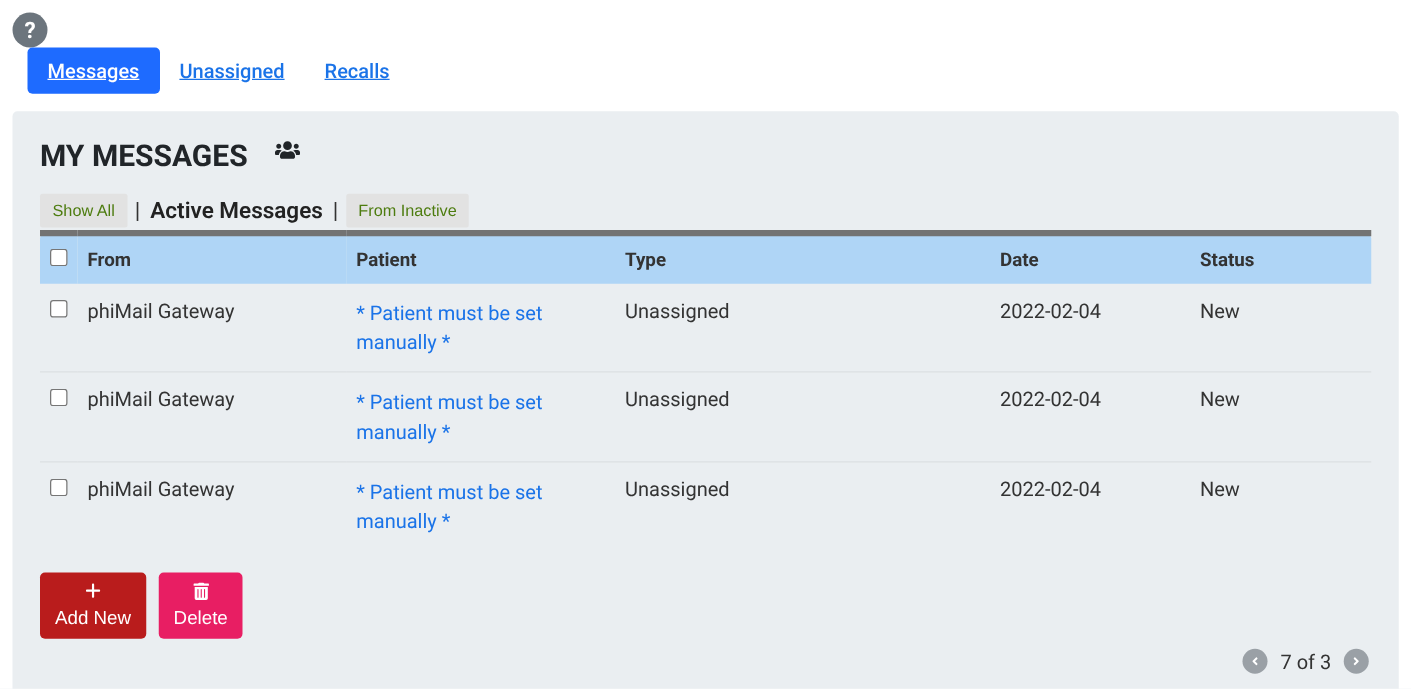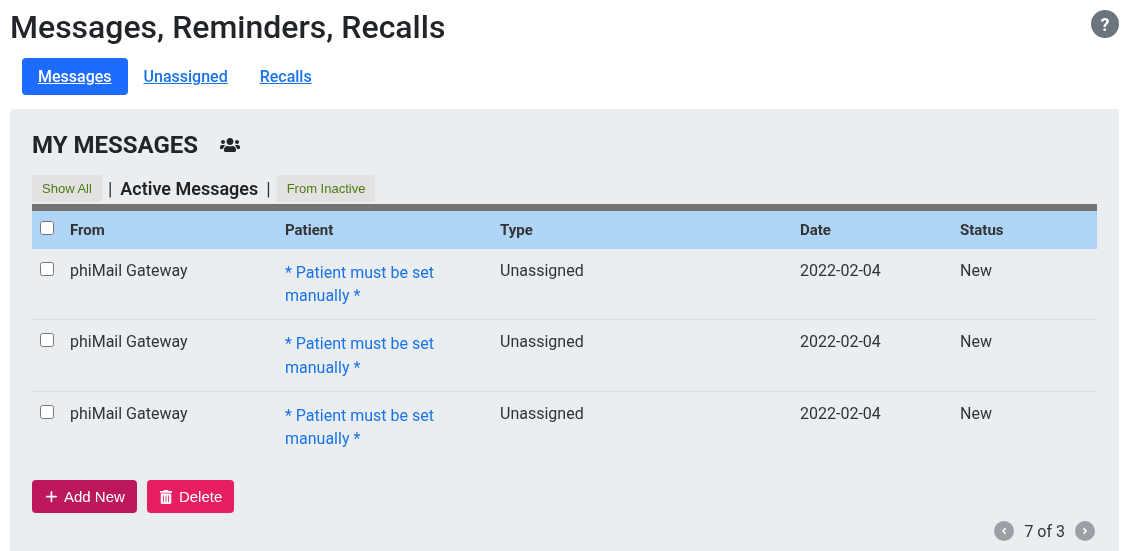--- a/index.html
+++ b/index.html
@@ -60,21 +60,20 @@
       color: #fff;
     }
     .panel {
       margin: 0 10px;
       padding: 22px;
       background: #eaeef1;
       border-radius: 4px;
     }
     .section-header {
       display: flex;
-      align-items: center;
       gap: 22px;
       margin-bottom: 16px;
     }
     .section-title {
       font-size: 24px;
       font-weight: 700;
     }
     .people-icon svg {
       width: 20px;
       height: 18px;
@@ -113,21 +112,21 @@
       margin-top: 2px;
       background: transparent;
     }
     .table thead th {
       background: #afd5f6;
       color: #333;
       font-weight: 700;
       font-size: 15px;
       text-align: left;
       padding: 10px 8px;
-      border-top: 7px solid #737373;
+      border-top: 5px solid #737373;
     }
     .table thead th:first-child {
       width: 30px;
       padding-left: 8px;
       border-top-left-radius: 4px;
     }
     .table thead th:last-child {
       border-top-right-radius: 4px;
     }
     .table tbody td {
@@ -161,22 +160,22 @@
       display: inline-flex;
       align-items: center;
       gap: 6px;
       padding: 8px 12px;
       border: none;
       border-radius: 4px;
       font-size: 15px;
       cursor: pointer;
       color: #fff;
     }
-    .btn-primary { background: #be185d; }
-    .btn-danger { background: #e81e63; }
+    .btn-primary { background: #b91c1c; flex-direction: column; }
+    .btn-danger { background: #e81e63; flex-direction: column; }
     .btn svg {
       width: 14px; height: 14px;
       fill: #fff;
       display: block;
     }
     .pagination {
       display: flex;
       align-items: center;
       justify-content: flex-end;
       gap: 10px;
@@ -203,21 +202,20 @@
     input[type="checkbox"] {
       width: 14px;
       height: 14px;
       cursor: pointer;
     }
   </style>
 </head>
 <body>
 
 <div class="page-header">
-  <h1 class="page-title">Messages, Reminders, Recalls</h1>
   <div class="help-circle">?</div>
 </div>
 
 <div class="tabs">
   <div class="tab active">Messages</div>
   <div class="tab">Unassigned</div>
   <div class="tab">Recalls</div>
 </div>
 
 <div class="panel">

